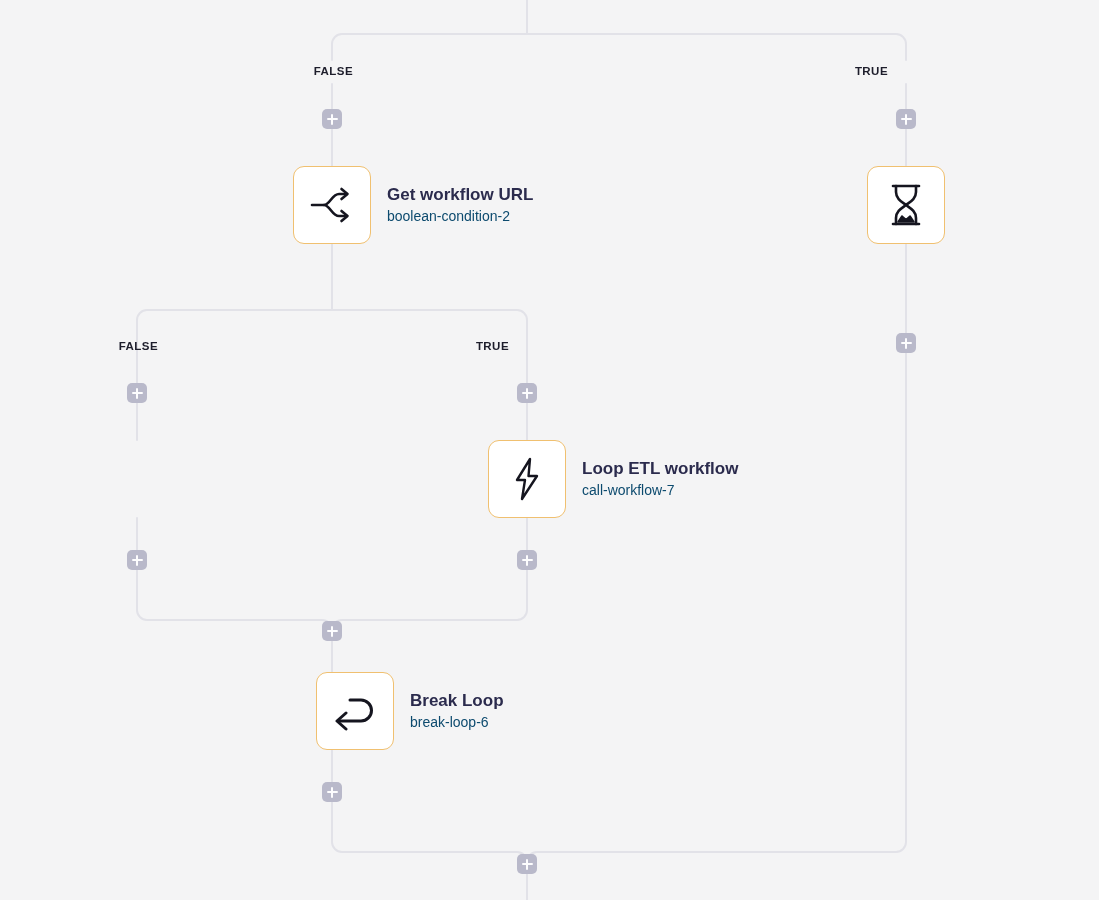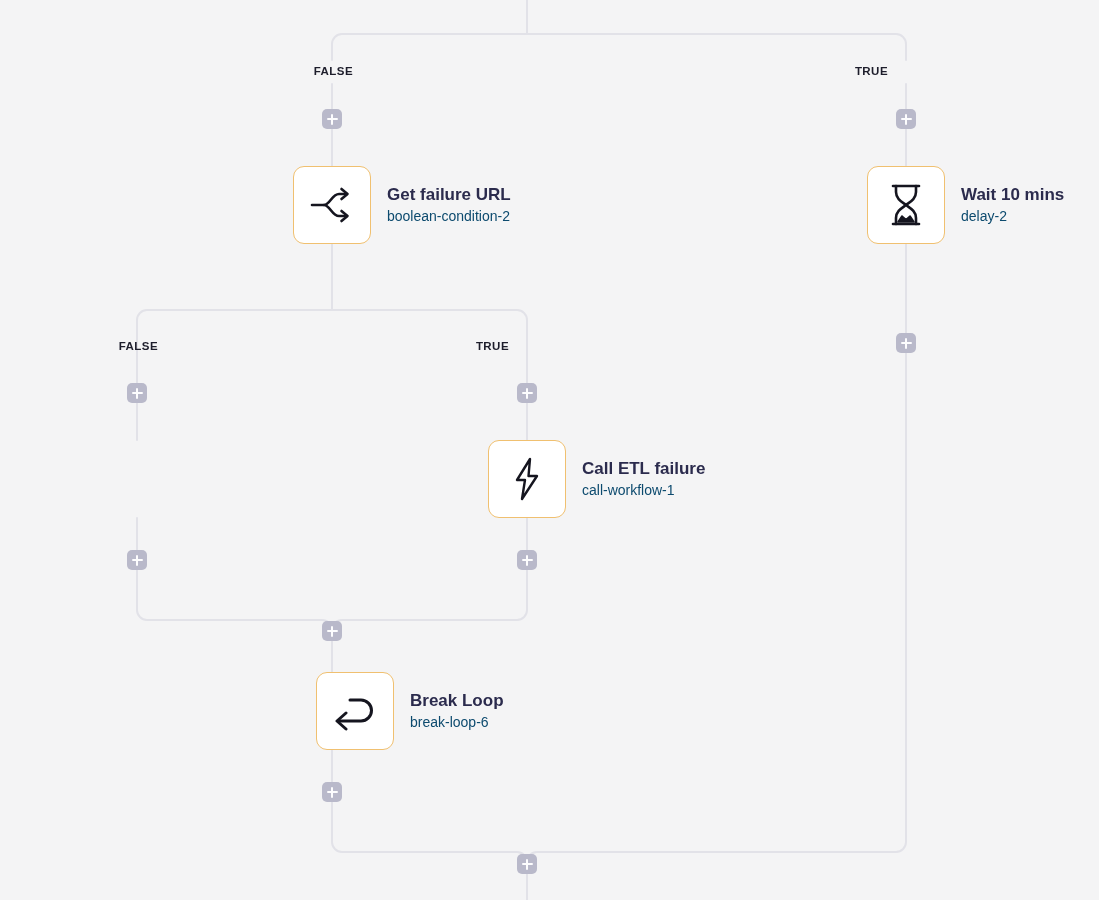--- a/index.html
+++ b/index.html
@@ -177,51 +177,47 @@
   <div class="node" style="left:293px; top:166px;">
     <div class="node-box">
       <svg class="node-icon" width="46" height="40" viewBox="0 0 46 40" fill="none" stroke="#15151f" stroke-width="2.6" stroke-linecap="round" stroke-linejoin="round">
         <path d="M3,20 L15,20 C21,20 23,9 30,9 L37,9"></path>
         <path d="M15,20 C21,20 23,31 30,31 L37,31"></path>
         <path d="M32.5,4 L38.5,9 L32.5,14"></path>
         <path d="M32.5,26 L38.5,31 L32.5,36"></path>
       </svg>
     </div>
     <div class="node-text">
-      <div class="node-title">Get failure URL</div>
+      <div class="node-title">Get workflow URL</div>
       <div class="node-sub">boolean-condition-2</div>
     </div>
   </div>
 
   <div class="node" style="left:867px; top:166px;">
     <div class="node-box">
       <svg class="node-icon" width="40" height="46" viewBox="0 0 40 46" fill="none" stroke="#15151f" stroke-width="2.6" stroke-linecap="round" stroke-linejoin="round">
         <path d="M7,4 L33,4"></path>
         <path d="M7,42 L33,42"></path>
         <path d="M10,4 L10,10 C10,17 16,20 20,23 C24,20 30,17 30,10 L30,4"></path>
         <path d="M10,42 L10,36 C10,29 16,26 20,23 C24,26 30,29 30,36 L30,42"></path>
         <path d="M12,40 L16,34 L20,37.5 L24,34 L28,40 Z" fill="#15151f" stroke-width="1.6"></path>
       </svg>
     </div>
-    <div class="node-text">
-      <div class="node-title">Wait 10 mins</div>
-      <div class="node-sub">delay-2</div>
-    </div>
   </div>
 
 
   <div class="node" style="left:488px; top:440px;">
     <div class="node-box">
       <svg class="node-icon" width="34" height="46" viewBox="0 0 34 46" fill="none" stroke="#15151f" stroke-width="2.4" stroke-linecap="round" stroke-linejoin="round">
         <path d="M20,3 L7,24 L15,24 L12,43 L27,20 L18.5,20 Z"></path>
       </svg>
     </div>
     <div class="node-text">
-      <div class="node-title">Call ETL failure</div>
-      <div class="node-sub">call-workflow-1</div>
+      <div class="node-title">Loop ETL workflow</div>
+      <div class="node-sub">call-workflow-7</div>
     </div>
   </div>
 
   <div class="node" style="left:293px; top:672px;margin-left:23px;">
     <div class="node-box">
       <svg class="node-icon" width="48" height="40" viewBox="0 0 48 40" fill="none" stroke="#15151f" stroke-width="3" stroke-linecap="round" stroke-linejoin="round">
         <path d="M19,9 L30,9 A10.5,10.5 0 0 1 30,30 L7,30"></path>
         <path d="M15,22 L6,30 L15,38"></path>
       </svg>
     </div>

